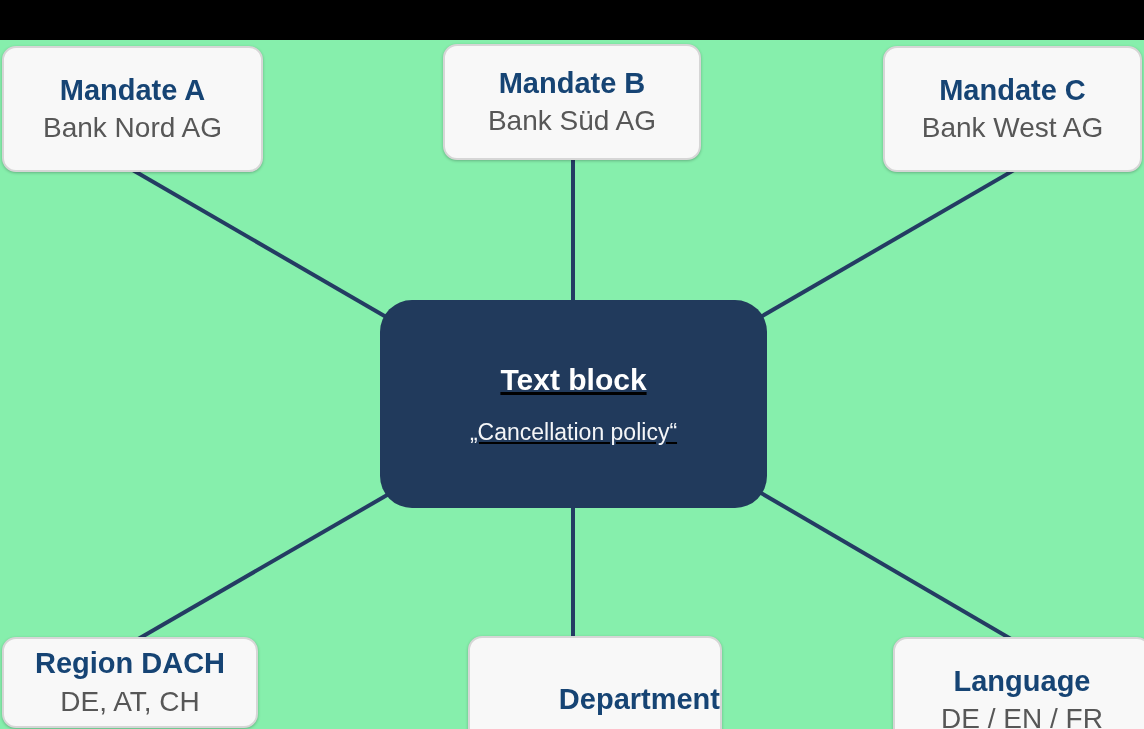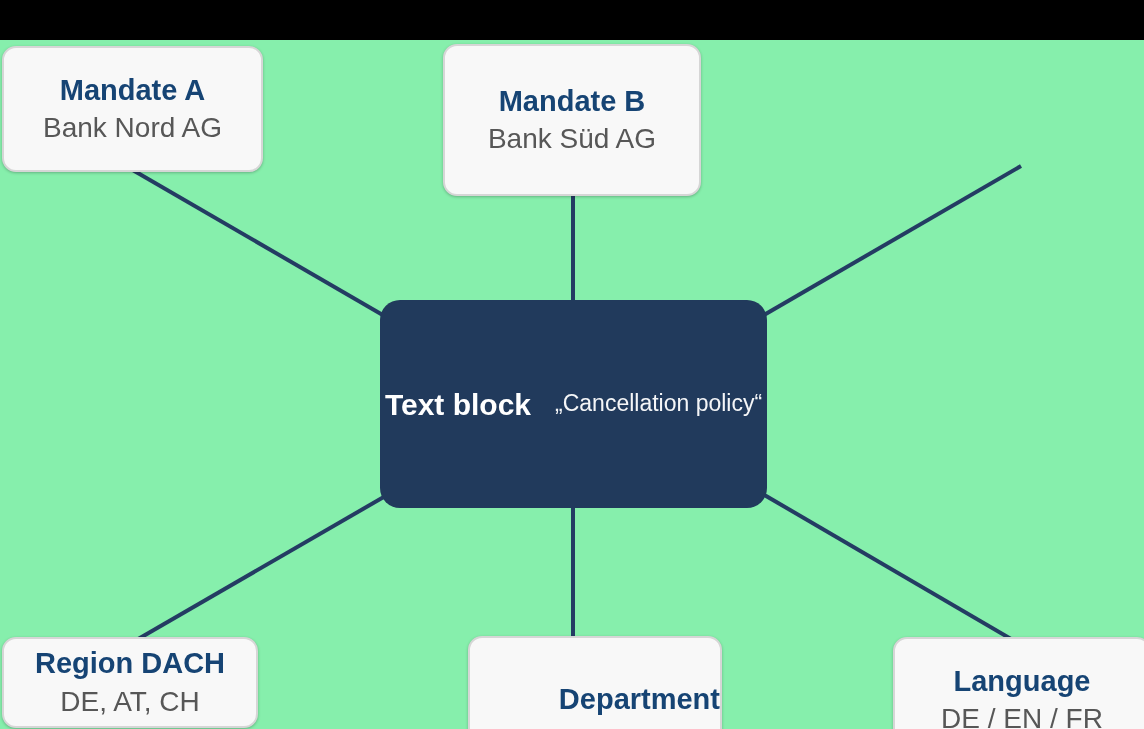--- a/index.html
+++ b/index.html
@@ -55,42 +55,43 @@
   }
   .center-node {
     position: absolute;
     z-index: 2;
     box-sizing: border-box;
     left: 380px;
     top: 260px;
     width: 387px;
     height: 208px;
     background: #213a5c;
-    border-radius: 20px;
+    border-radius: 32px;
     display: flex;
-    flex-direction: row;
+    flex-direction: column;
     align-items: center;
     justify-content: center;
     text-align: center;
     gap: 24px;
+    text-decoration: underline;
   }
   .center-node .title {
     color: #ffffff;
     font-weight: bold;
     font-size: 30px;
     line-height: 1.1;
   }
   .center-node .subtitle {
     color: #f5f6f8;
     font-size: 23px;
     line-height: 1.1;
   }
   
   .node-a { left: 2px;   top: 6px;   width: 261px; height: 126px; }
-  .node-b { left: 443px; top: 4px;   width: 258px; height: 152px; }
+  .node-b { left: 443px; top: 4px;   width: 258px; height: 116px; }
   .node-c { left: 883px; top: 6px;   width: 259px; height: 126px; }
   .node-d { left: 2px;   top: 597px; width: 256px; height: 91px; }
   .node-e { left: 468px; top: 596px; width: 254px; height: 128px; align-items: flex-end; }
   .node-f { left: 893px; top: 597px; width: 258px; height: 126px; }
 </style>
 </head>
 <body>
 
 <div class="canvas">
 
@@ -106,20 +107,24 @@
   <div class="node node-a">
     <div class="title">Mandate A</div>
     <div class="subtitle">Bank Nord AG</div>
   </div>
 
   <div class="node node-b">
     <div class="title">Mandate B</div>
     <div class="subtitle">Bank Süd AG</div>
   </div>
 
+  <div class="node node-c">
+    <div class="title">Mandate C</div>
+    <div class="subtitle">Bank West AG</div>
+  </div>
 
   <div class="center-node">
     <div class="title">Text block</div>
     <div class="subtitle">„Cancellation policy“</div>
   </div>
 
   <div class="node node-d">
     <div class="title">Region DACH</div>
     <div class="subtitle">DE, AT, CH</div>
   </div>

